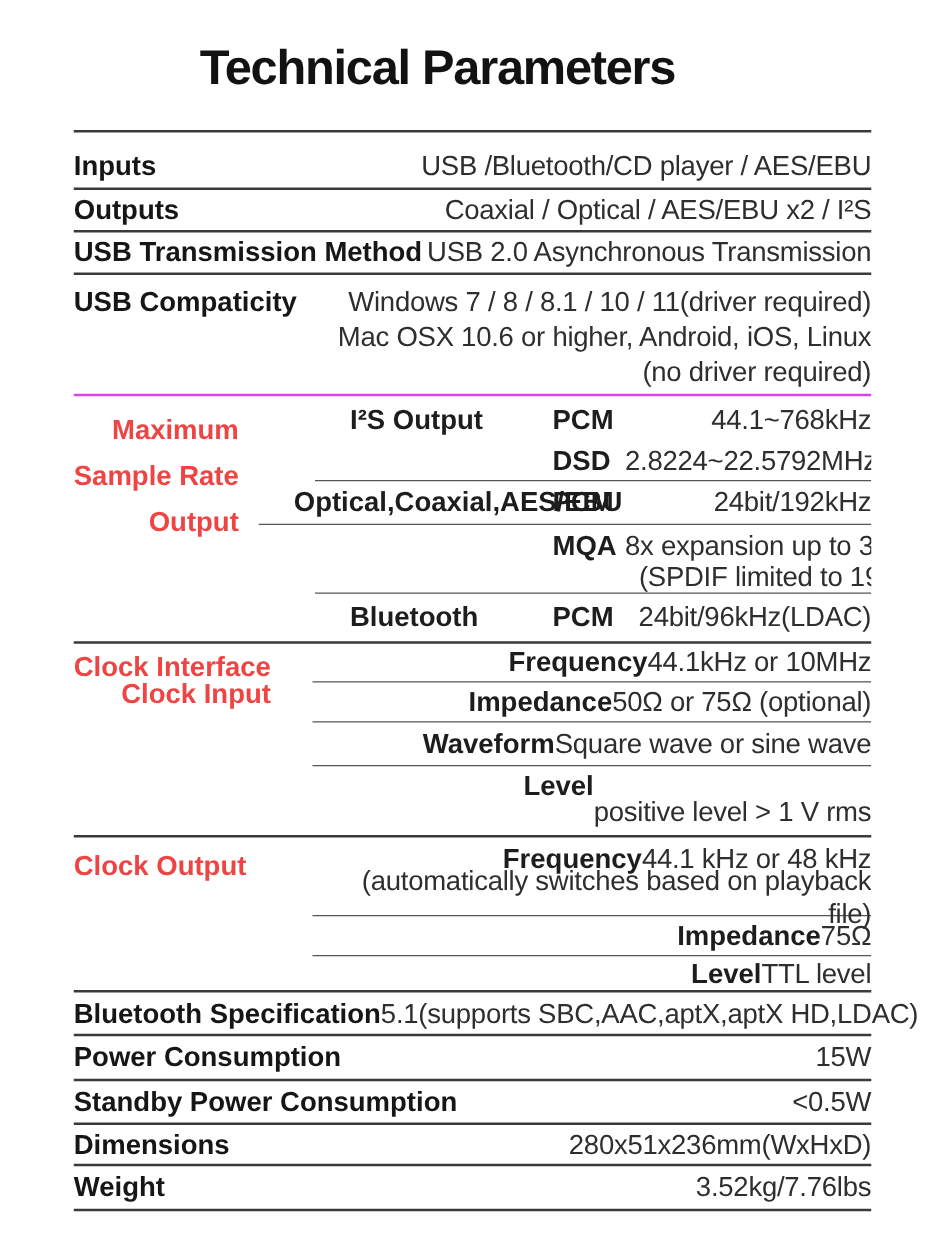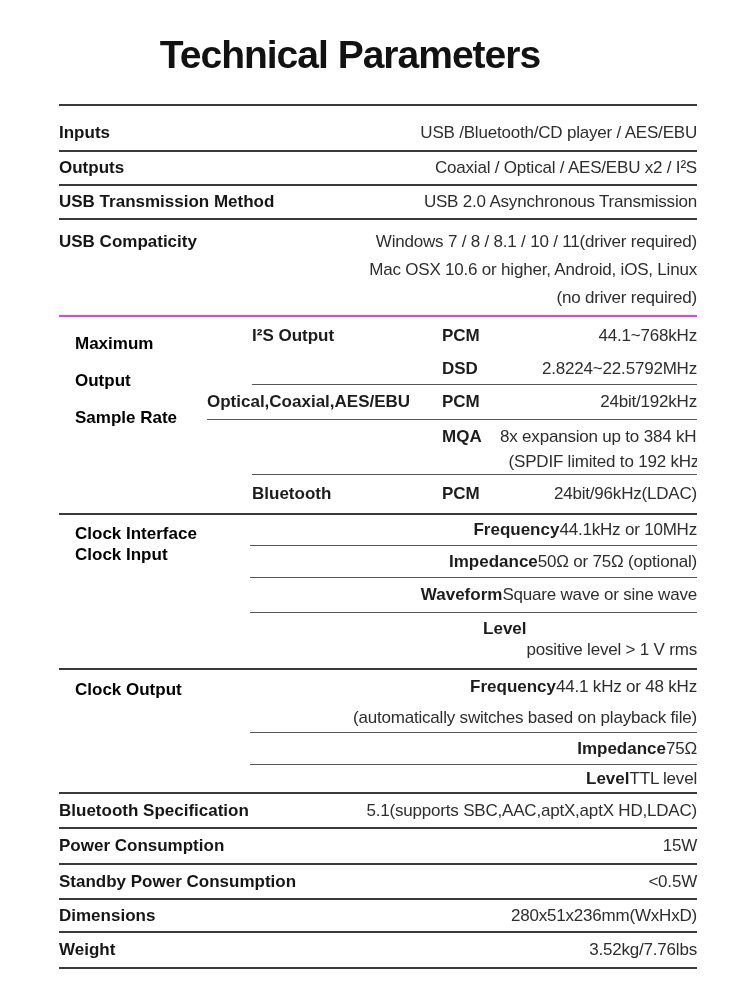--- a/index.html
+++ b/index.html
@@ -9,40 +9,40 @@
     font-family:"Liberation Sans","DejaVu Sans",sans-serif;
     color:#1d1d1d;
   }
   .title {
     position:absolute; top:33px; left:0; width:700px;
     text-align:center; font-size:39px; font-weight:700;
     letter-spacing:-1px; color:#121212;
   }
   .spec-table {
     position:absolute; left:59px; top:104px; width:638px;
-    border-top:2px solid #3a3a3a; font-size:17px;
+    border-top:2px solid #3a3a3a; font-size:22px;
   }
   .row {
     display:flex; justify-content:space-between; align-items:center;
     border-bottom:2px solid #3a3a3a;
   }
   .lbl { font-weight:700; color:#161616; white-space:nowrap; }
   .val { font-weight:400; color:#2e2e2e; letter-spacing:-0.2px; white-space:nowrap; }
   .section { position:relative; border-bottom:2px solid #3a3a3a; overflow:hidden; }
-  .sec-label { position:absolute; left:16px; font-weight:700; color:#000000; }
+  .sec-label { position:absolute; left:0; font-weight:700; color:#ef4444;text-align:right; }
   .hr { height:0; border-bottom:1px solid #565656; }
   
   .usbc { display:flex; justify-content:space-between; align-items:flex-start;
           border-bottom:2px solid #d946ef; padding:8px 0 0 0; }
   .usbc .lines { text-align:right; line-height:28px; }
   .usbc .lbl { line-height:28px; }
   
   .sr-sub { margin-left:148px; }
   .sr-row { display:grid; grid-template-columns:235px 58px 1fr; align-items:center; }
-  .sr-src { font-weight:700; padding-left:45px; white-space:nowrap; }
+  .sr-src { font-weight:700; padding-left:45px; white-space:nowrap;margin-left:28px; }
   .sr-src.wide { padding-left:0; }
   .sr-tag { font-weight:700; }
   .sr-val { text-align:right; letter-spacing:-0.2px; color:#2e2e2e; white-space:nowrap; }
   .sr-row.two-line { align-items:flex-start; padding-top:4px; line-height:25px; }
   
   .ck-sub { margin-left:191px; }
   .ck-row { display:flex; justify-content:flex-end; align-items:center; }
   .ck-name { font-weight:700; white-space:nowrap; }
   .ck-val { text-align:right; letter-spacing:-0.2px; color:#2e2e2e; white-space:nowrap; }
   .ck-row.two-line { align-items:flex-start; padding-top:5px; line-height:21px; }
@@ -72,22 +72,22 @@
   <div class="usbc" style="height:97px">
     <span class="lbl">USB Compaticity</span>
     <span class="lines val"><span>Windows 7 / 8 / 8.1 / 10 / 11(driver required)</span><br>
       <span>Mac OSX 10.6 or higher, Android, iOS, Linux</span><br>
       <span>(no driver required)</span></span>
   </div>
 
   <div class="section" style="height:198px">
     <div class="sec-label" style="top:8px;line-height:37px">
       <div>Maximum</div>
+      <div>Sample Rate</div>
       <div>Output</div>
-      <div>Sample Rate</div>
     </div>
     <div class="sr-sub">
       <div class="sr-row" style="height:37px">
         <span class="sr-src">I²S Output</span>
         <span class="sr-tag">PCM</span>
         <span class="sr-val">44.1~768kHz</span>
       </div>
       <div class="sr-row" style="height:30px">
         <span class="sr-src"></span>
         <span class="sr-tag">DSD</span>

